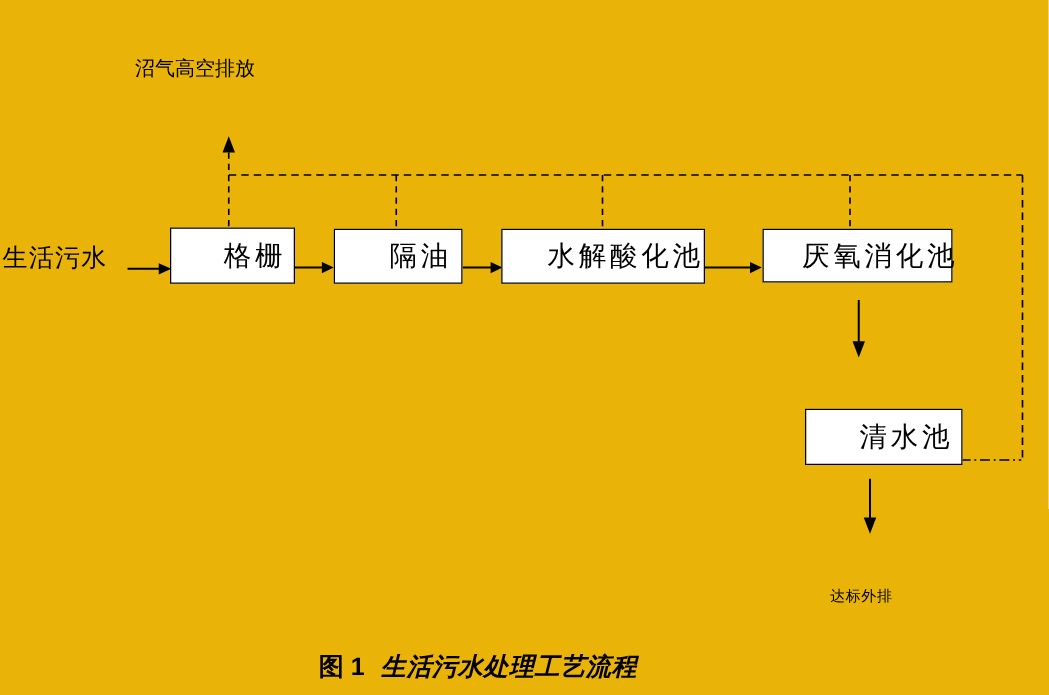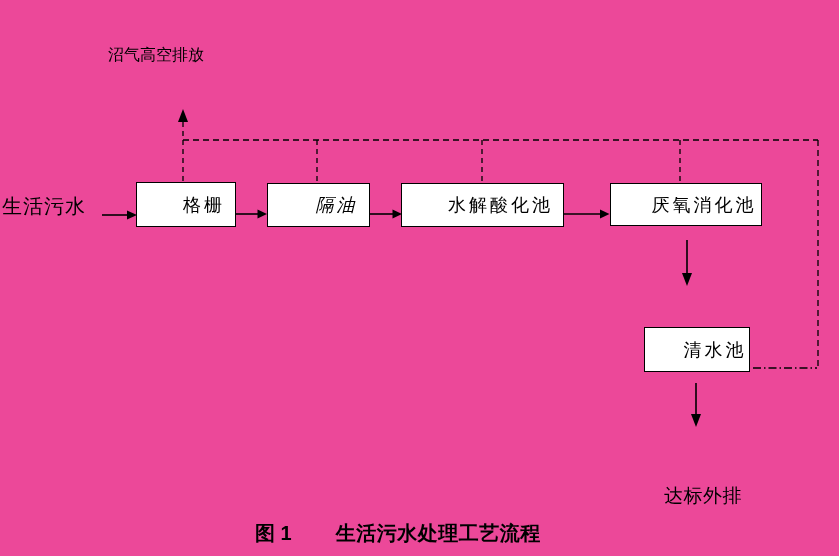--- a/index.html
+++ b/index.html
@@ -5,21 +5,21 @@
   html, body {
     margin: 0;
     padding: 0;
     background: #ffffff;
     font-family: "Liberation Serif", serif;
   }
   .canvas {
     position: relative;
     width: 839px;
     height: 556px;
-    background: #ec4899;
+    background: #eab308;
     overflow: hidden;
     color: #000000;
   }
   .lines-svg {
     position: absolute;
     left: 0;
     top: 0;
     width: 839px;
     height: 556px;
   }
@@ -37,49 +37,49 @@
   .dashdot-line { stroke-width: 1.3px; stroke-dasharray: 8 3 1.5 3; }
 
   .node-box {
     position: absolute;
     box-sizing: border-box;
     border: 1.5px solid #000000;
     background: #ffffff;
     display: flex;
     align-items: center;
     justify-content: center;
-    font-size: 18px;
+    font-size: 22px;
     letter-spacing: 3px;
     white-space: nowrap;
     padding-left: 36px;
   }
   .node-grille      { left: 136px; top: 182px; width: 100px; height: 45px; }
-  .node-oil         { left: 267px; top: 183px; width: 103px; height: 44px; font-style: italic; }
+  .node-oil         { left: 267px; top: 183px; width: 103px; height: 44px; }
   .node-hydrolysis  { left: 401px; top: 183px; width: 163px; height: 44px; }
   .node-anaerobic   { left: 610px; top: 183px; width: 152px; height: 43px; }
-  .node-clearwater  { left: 644px; top: 327px; width: 106px; height: 45px; }
+  .node-clearwater  { left: 644px; top: 327px; width: 126px; height: 45px; }
 
   .flow-label {
     position: absolute;
     white-space: nowrap;
   }
   .label-biogas  { left: 108px; top: 45px;  font-size: 16px; letter-spacing: 0px; }
   .label-inflow  { left: 2px;   top: 193px; font-size: 20px; letter-spacing: 1px; text-align: right; }
-  .label-outflow { left: 664px; top: 483px; font-size: 19px; letter-spacing: 0.5px; }
+  .label-outflow { left: 664px; top: 469px; font-size: 12px; letter-spacing: 0.5px; }
 
   .caption {
     position: absolute;
     left: 255px;
     top: 520px;
     font-family: "Liberation Sans", sans-serif;
     font-weight: bold;
     font-size: 20px;
     white-space: nowrap;
   }
-  .caption .caption-title { margin-left: 44px; letter-spacing: 0.5px; }
+  .caption .caption-title { margin-left: 13px; letter-spacing: 0.5px; font-style: italic; }
 </style>
 </head>
 <body>
 
 <div class="canvas">
 
   <svg class="lines-svg" viewBox="0 0 839 556">
 
     <g>
       <line class="solid-line" x1="102" y1="215" x2="128" y2="215"></line>

